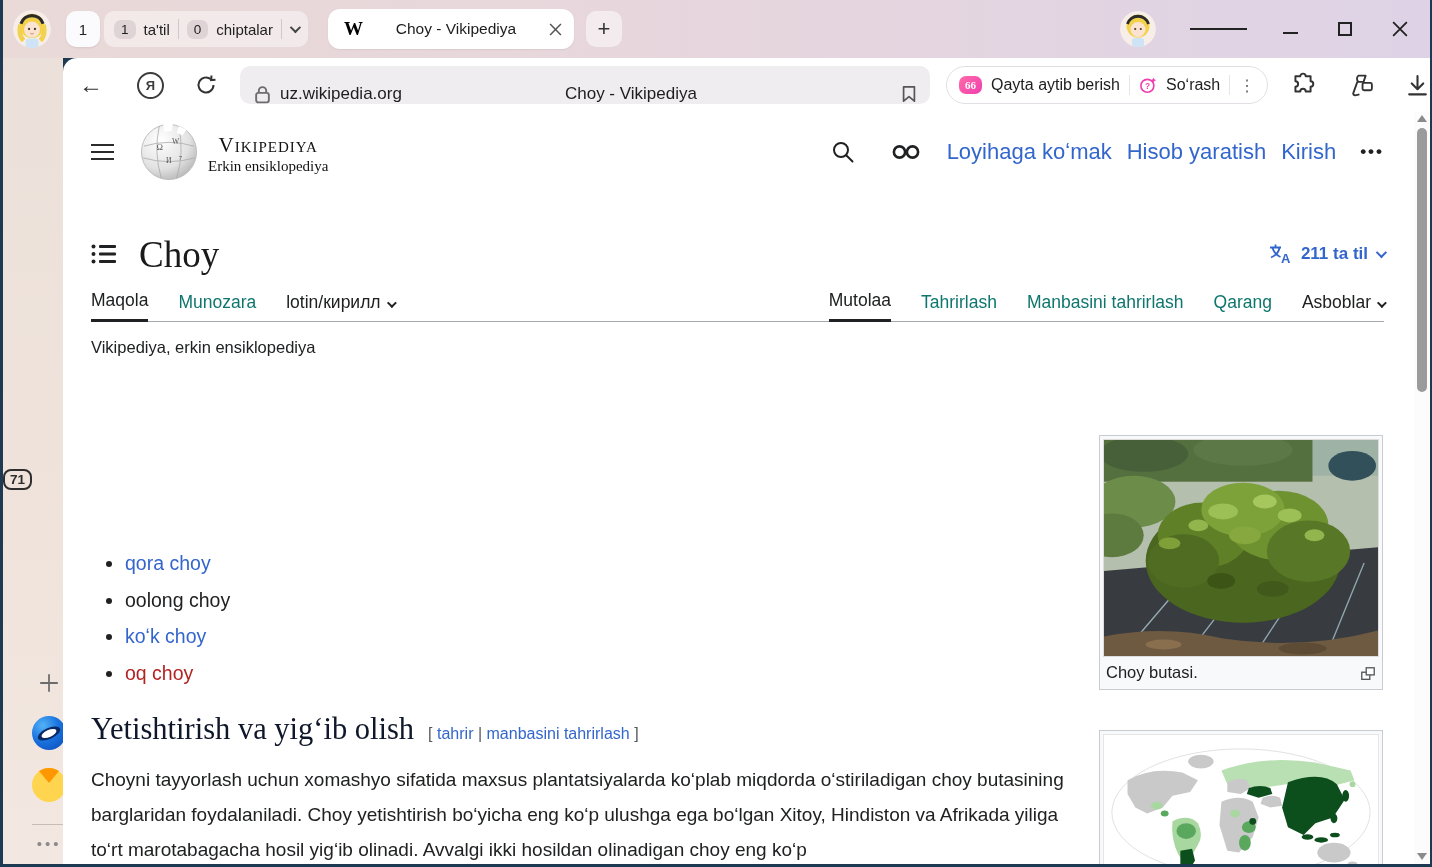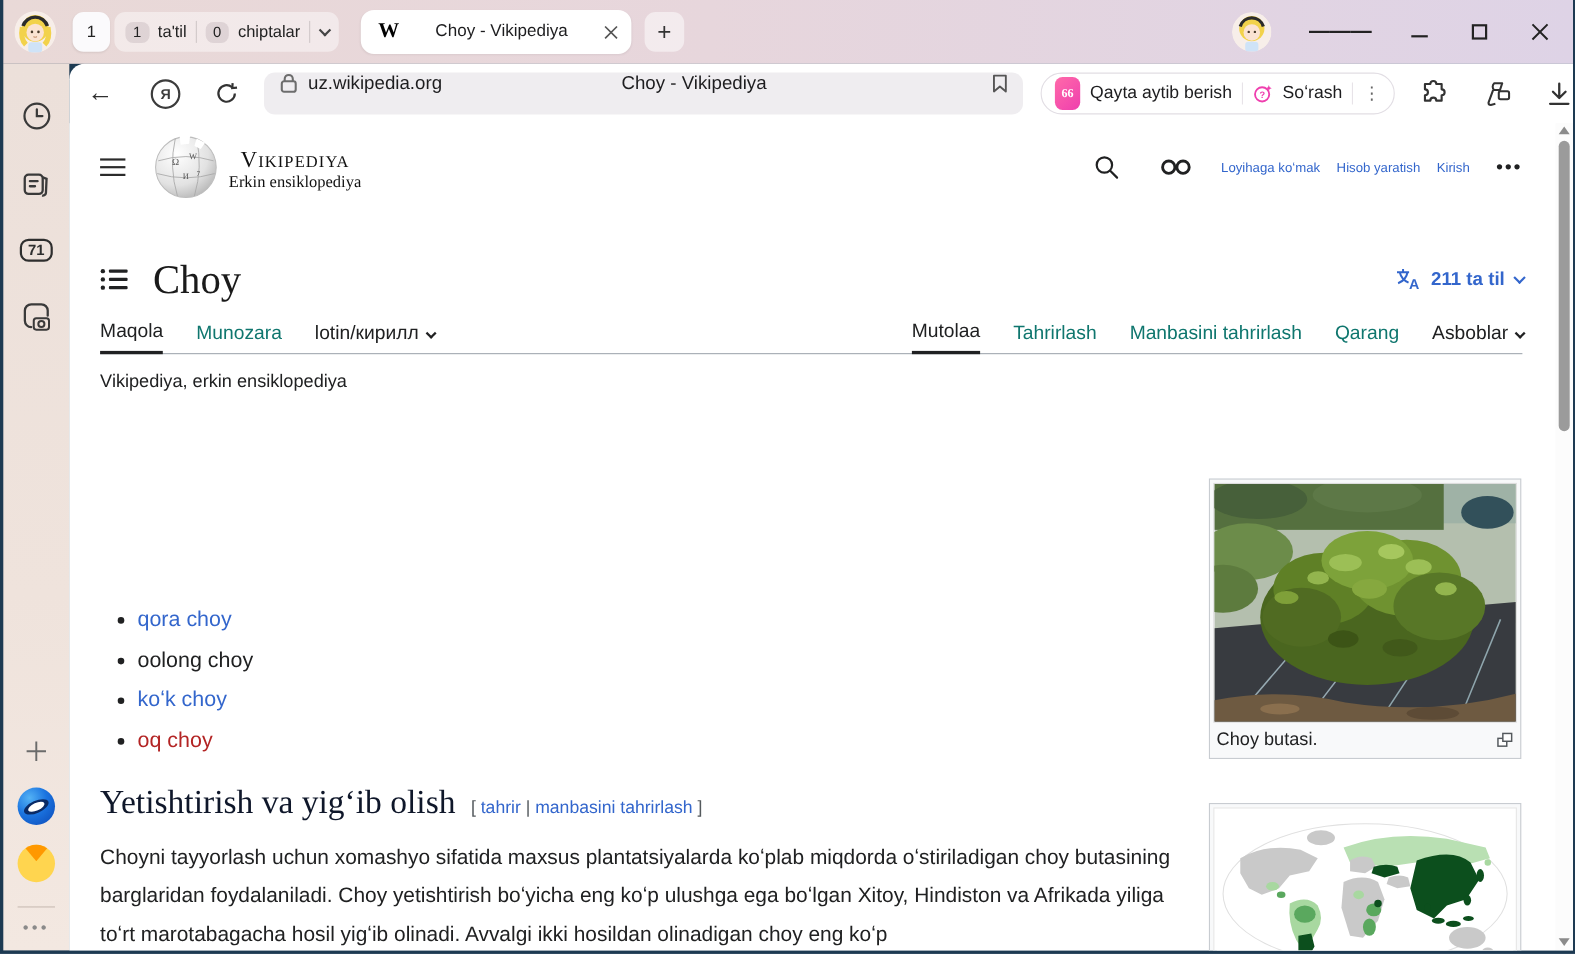--- a/index.html
+++ b/index.html
@@ -25,21 +25,21 @@
   .tab .fav { font-family:"Liberation Serif",serif; font-weight:bold; font-size:19px; color:#000; }
   .tab .ttl { flex:1; text-align:center; font-size:15.5px; color:#1d1d1f; white-space:nowrap; overflow:hidden; }
   .newtab { margin-left:12px; width:36px; height:36px; border-radius:10px; background:rgba(255,255,255,.5);
     display:flex; align-items:center; justify-content:center; font-size:22px; color:#333; }
   .winbtn { color:#222; display:flex; align-items:center; justify-content:center; }
   .bars span { display:block; width:19px; height:2px; background:#222; margin:3px 0; }
 
   
   .sidebar { position:absolute; left:0; top:58px; bottom:0; width:60px;
     background:linear-gradient(180deg,#ece0da 0%,#efe3dc 60%,#f3e8e1 100%);
-    display:flex; flex-direction:column; align-items:center;justify-content:space-between; }
+    display:flex; flex-direction:row; align-items:center;justify-content:space-between; }
   .sbicon { margin-top:34px; }
   .badge71 { margin-top:36px; border:2px solid #2e2e2e; border-radius:8px; padding:1px 5px;
     font-size:13.5px; font-weight:bold; color:#2e2e2e; }
   .sb-bottom { margin-top:auto; display:flex; flex-direction:column; align-items:center; }
   .logo-circle { width:34px; height:34px; border-radius:50%; position:relative; margin-top:22px; }
   .ybro { background:radial-gradient(circle at 32% 28%,#53b2f5 0%,#1b74e0 45%,#0b47b5 100%); overflow:hidden; }
   .ybro::before { content:""; position:absolute; left:5px; top:12px; width:24px; height:11px;
     background:#0a2a66; border-radius:50%; transform:rotate(-24deg); }
   .ybro::after { content:""; position:absolute; left:9px; top:14px; width:16px; height:7px;
     background:#fff; border-radius:50%; transform:rotate(-24deg); }
@@ -53,48 +53,48 @@
 
   
   .main { position:absolute; left:60px; top:58px; right:0; bottom:0; background:#fff;
     border-top-left-radius:14px; overflow:hidden; }
   .toolbar { height:54px; display:flex; align-items:center; }
   .tbicon { color:#333; display:flex; align-items:center; justify-content:center; }
   .backarrow { margin-left:16px; font-size:24px; color:#2f2f2f; }
   .ycircle { margin-left:34px; width:27px; height:27px; border:2px solid #3c3c3c; border-radius:50%;
     display:flex; align-items:center; justify-content:center; font-size:13px; font-weight:bold; color:#3c3c3c; }
   .urlpill { margin-left:22px; width:690px; height:38px; background:#efedf0; border-radius:10px;
-    display:flex; align-items:flex-start; padding:0 12px 0 14px; }
+    display:flex; align-items:flex-end; padding:0 12px 0 14px; }
   .urlhost { margin-left:9px; font-size:17px; color:#1d1d1f; }
   .urltitle { flex:1; text-align:center; font-size:17px; color:#1d1d1f; padding-right:40px; }
   .aicapsule { margin-left:16px; width:322px; height:38px; background:#fff; border:1px solid #e2dee4;
     border-radius:19px; display:flex; align-items:center; padding:0 12px; gap:9px;
     font-size:16px; color:#1d1d1f; white-space:nowrap; }
-  .qicon { width:23px; height:30px; border-radius:7px; background:linear-gradient(135deg,#ff6aa9,#ef3fae);
+  .qicon { width:23px; height:18px; border-radius:7px; background:linear-gradient(135deg,#ff6aa9,#ef3fae);
     color:#fff; font-weight:bold; font-size:11px; display:flex; align-items:center; justify-content:center;
     font-family:"Liberation Serif",serif; flex:0 0 auto; }
   .kebab { color:#666; font-size:16px; letter-spacing:0; }
 
   
   .scrollbar { position:absolute; right:0; top:54px; bottom:0; width:16px; background:#fcfcfc; }
   .sb-thumb { position:absolute; left:3px; top:16px; width:10px; height:264px; background:#9b9b9b; border-radius:5px; }
   .sb-up { position:absolute; left:3px; top:3px; width:0; height:0;
     border-left:5px solid transparent; border-right:5px solid transparent; border-bottom:7px solid #8b8b8b; }
   .sb-down { position:absolute; left:3px; bottom:4px; width:0; height:0;
     border-left:5px solid transparent; border-right:5px solid transparent; border-top:7px solid #8b8b8b; }
 
   
   .page { position:absolute; left:0; top:54px; right:16px; bottom:0; background:#fff; overflow:hidden; color:#202122; }
   .wkheader { position:absolute; left:28px; right:30px; top:6px; height:68px; display:flex; align-items:center; }
   .wbars span { display:block; width:23px; height:2.6px; background:#2b2b2b; margin:4.6px 0; }
   .logoblock { margin-left:26px; display:flex; align-items:center; }
   .logotext { margin-left:10px; text-align:center; font-family:"Liberation Serif",serif; color:#111; }
   .logotext .t1 { font-size:21px; font-variant:small-caps; letter-spacing:1px; line-height:30px; }
   .logotext .t2 { font-size:15px; margin-top:-2px; }
-  .wklinks { display:flex; align-items:center; gap:15px; font-size:12px; margin-left:26px; }
+  .wklinks { display:flex; align-items:center; gap:15px; font-size:22px; margin-left:26px; }
   .wklinks a, .lnk, a { color:#3366cc; text-decoration:none; }
   .hdots { margin-left:24px; color:#202122; font-size:17px; letter-spacing:2px; font-weight:bold; }
 
   .titlebar { position:absolute; left:28px; right:30px; top:116px; height:52px; display:flex; align-items:center; }
   .h1 { margin-left:22px; font-family:"Liberation Serif",serif; font-size:37px; font-weight:normal; color:#1a1a1a; }
   .langsel { margin-left:auto; display:flex; align-items:center; gap:8px; color:#3366cc; font-size:17px; font-weight:bold; }
   .langsel .chev { border-color:#3366cc; }
 
   .wktabs { position:absolute; left:28px; right:30px; top:176px; height:34px;
     border-bottom:1px solid #a2a9b1; display:flex; align-items:flex-end; font-size:17.5px; }
@@ -116,21 +116,21 @@
   .h2row { position:absolute; left:28px; top:600px; display:flex; align-items:baseline; }
   .h2 { font-family:"Liberation Serif",serif; font-size:30.5px; font-weight:normal; color:#0f172a; }
   .editsec { margin-left:14px; font-size:16px; }
   .br { color:#54595d; }
   .p3 { top:650px; width:995px; line-height:35px; font-size:19px; }
 
   .fig { position:absolute; left:1036px; width:284px; background:#f8f9fa; border:1px solid #c8ccd1; padding:3px; }
   .fig1 { top:323px; }
   .fig2 { top:618px; height:200px; }
   .figimg { width:100%; display:block; border:1px solid #ddd; }
-  .figcap { display:flex; align-items:center; padding:6px 3px 4px; font-size:16.5px; color:#202122; }
+  .figcap { display:flex; align-items:flex-end; padding:6px 3px 4px; font-size:16.5px; color:#202122; }
   .figcap .sp { flex:1; }
   .mapwrap { background:#fff; border:1px solid #e6e6e6; padding:10px 2px 0; }
 </style>
 </head>
 <body>
 
 <div class="window">
 
   <div class="tabbar">
     <div class="avatar" style="margin-left:10px">

